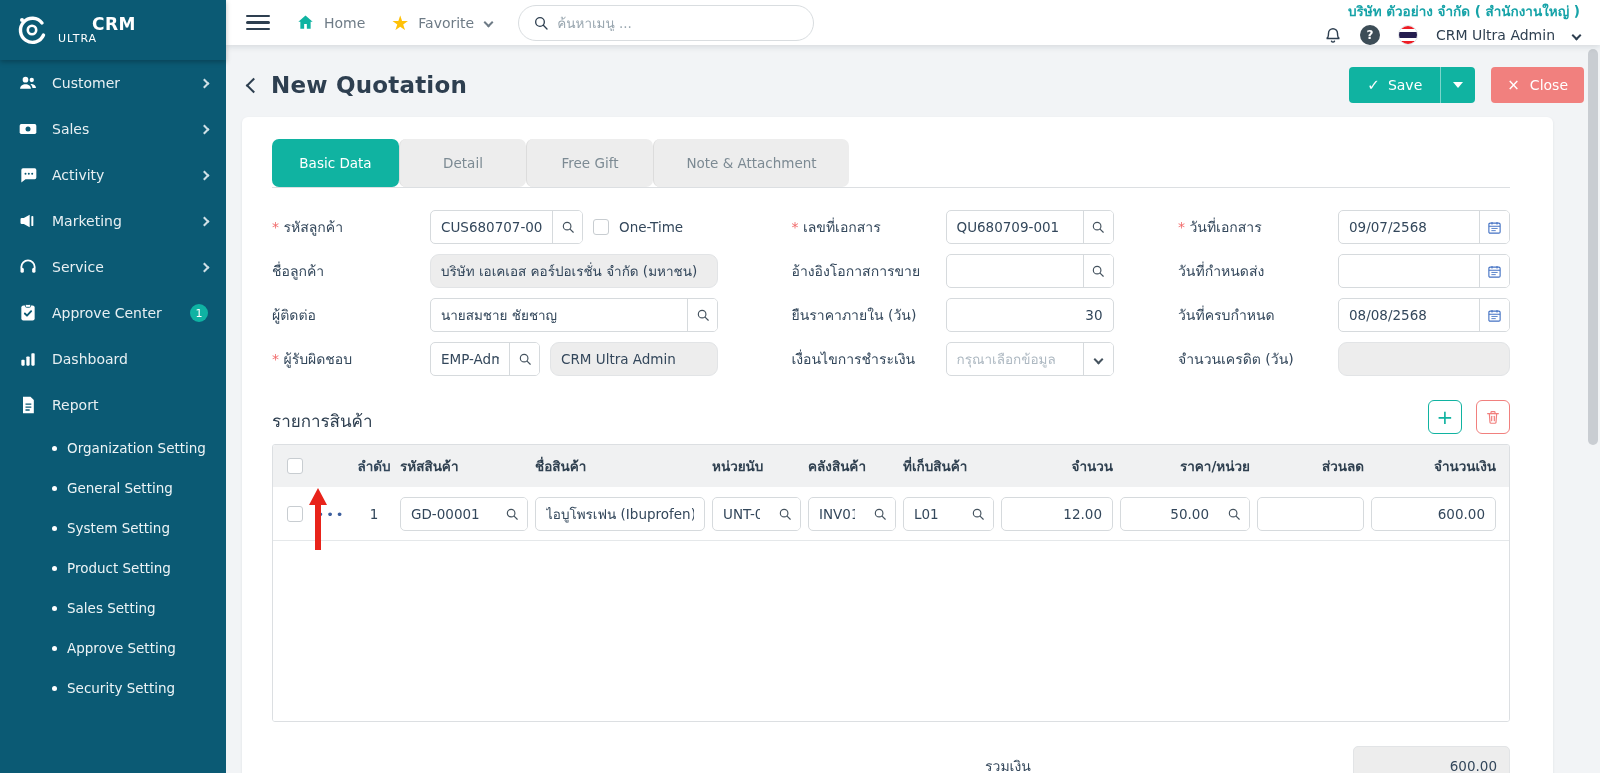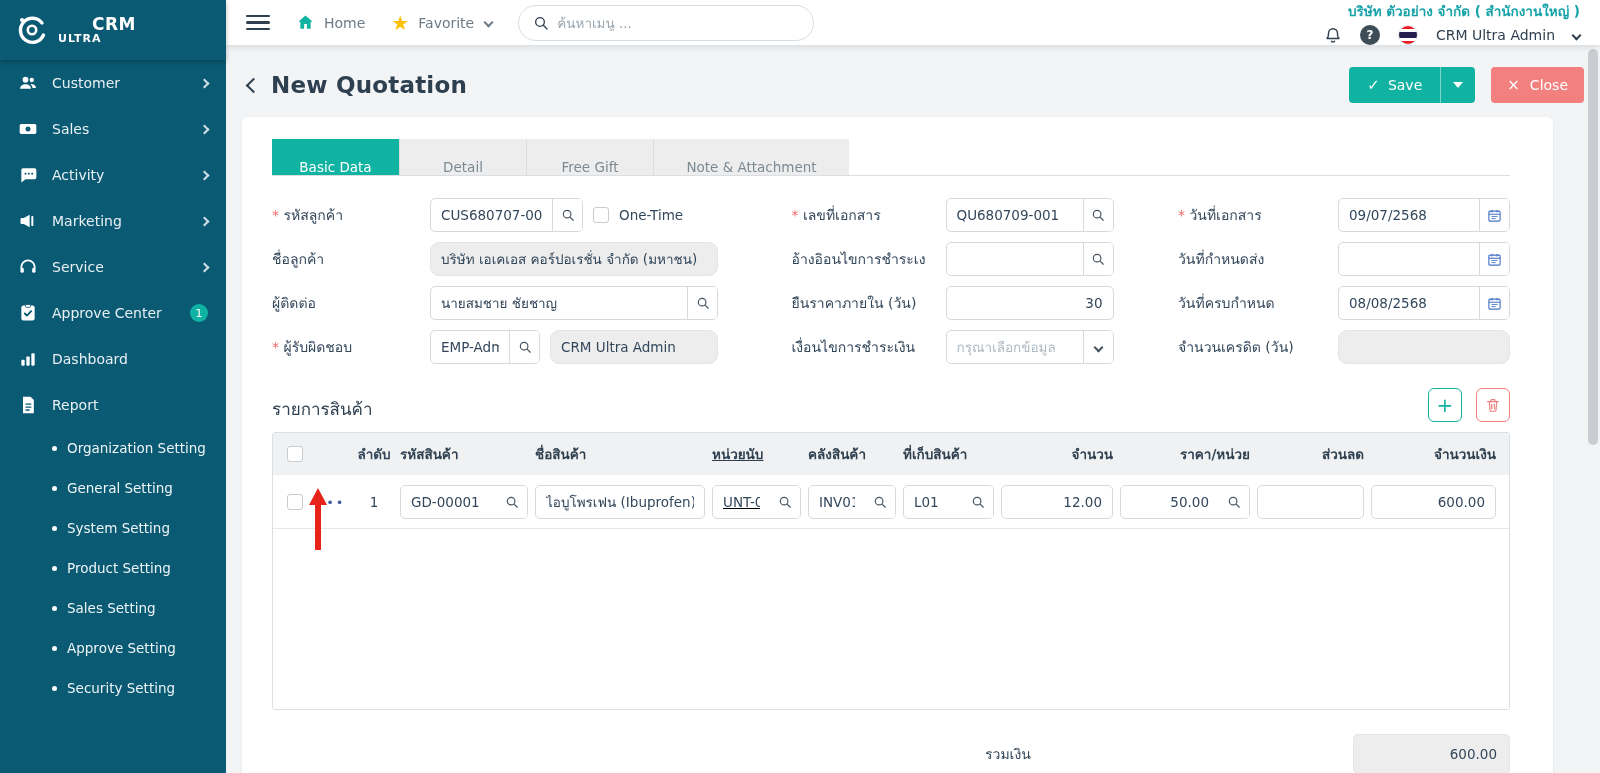--- a/index.html
+++ b/index.html
@@ -4,21 +4,21 @@
 <style>
   * { margin:0; padding:0; box-sizing:border-box; }
   html,body { width:1600px; height:773px; overflow:hidden; font-family:"DejaVu Sans","Liberation Sans",sans-serif; background:#F2F4F6; }
 
   
   .sidebar { position:fixed; left:0; top:0; width:226px; height:773px; background:#0B5A74; color:#fff; z-index:30; }
   .logo-row { height:60px; display:flex; align-items:center; padding:0 14px; gap:8px; box-shadow:0 2px 5px rgba(0,0,0,.25); }
   .logo-mark { width:36px; height:36px; flex:0 0 auto; }
   .logo-text { display:flex; flex-direction:column; line-height:1; }
   .logo-text .l1 { font-size:17px; font-weight:bold; letter-spacing:.5px;margin-left:34px; }
-  .logo-text .l2 { font-size:11px; font-weight:bold; letter-spacing:1px; }
+  .logo-text .l2 { font-size:11px; font-weight:normal; letter-spacing:1px; }
   .nav { }
   .nav-item { display:flex; align-items:center; height:46px; padding:0 18px; gap:14px; font-size:14px; color:#E8F0F3; cursor:pointer; }
   .nav-item .nicon { width:20px; height:20px; flex:0 0 auto; display:flex; align-items:center; justify-content:center; }
   .nav-item .nlabel { flex:1; }
   .badge { background:#0FB3A3; color:#fff; font-size:11px; min-width:18px; height:18px; border-radius:9px; display:flex; align-items:center; justify-content:center; padding:0 4px; }
   .chev { display:inline-block; width:7px; height:7px; border-right:2px solid currentColor; border-bottom:2px solid currentColor; }
   .chev.right { transform:rotate(-45deg); }
   .chev.down  { transform:rotate(45deg); }
   .nav-item .chev { color:#CFE0E6; }
   .setting-pill { margin:2px 8px; height:44px; border-radius:10px; background:#0CB2A2; display:flex; align-items:center; padding:0 14px; gap:12px; font-size:14px; cursor:pointer; }
@@ -57,21 +57,21 @@
   .btn-save .save-main { display:flex; align-items:center; gap:8px; padding:0 18px; border-right:1px solid rgba(255,255,255,.45); height:100%; }
   .btn-save .caret-seg { padding:0 12px; display:flex; align-items:center; height:100%; }
   .caret-down { width:0; height:0; border-left:5px solid transparent; border-right:5px solid transparent; border-top:6px solid #fff; }
   .btn-close { background:#F1807E; padding:0 16px; gap:10px; }
   .x-glyph { font-size:15px; line-height:1; }
   .check-glyph { font-size:15px; line-height:1; }
 
   
   .card { position:relative; width:1311px; margin-left:0; background:#fff; border-radius:6px; box-shadow:0 1px 3px rgba(20,40,60,.08); padding:22px 43px 30px 30px; min-height:680px; }
   .tabs { display:flex; border-bottom:1px solid #DCDFE2; }
-  .tab { height:36px; display:flex; align-items:flex-end; justify-content:center; font-size:13.5px; cursor:pointer; }
+  .tab { height:48px; display:flex; align-items:center; justify-content:center; font-size:13.5px; cursor:pointer;border-radius:7px; }
   .tab.active { background:#10B3A1; color:#fff; width:127px; }
   .tab.plain { background:#EDEDED; color:#7C8A93; width:127px; border-left:1px solid #DCDCDC; }
   .tab.wide { width:196px; }
 
   
   .form-area { display:flex; justify-content:space-between; margin-top:22px; }
   .fcol { display:flex; flex-direction:column; gap:10px; }
   .fcol1 { width:455px; } .fcol2 { width:322px; } .fcol3 { width:332px; }
   .f-row { display:flex; align-items:center; height:34px; }
   .f-label { font-size:14px; color:#33475B; flex:0 0 auto; }
@@ -99,21 +99,21 @@
 
   .tbl { border:1px solid #DCDFE2; border-radius:3px; height:278px; display:flex; flex-direction:column; overflow:hidden; }
   .trow { display:flex; align-items:center; gap:7px; padding:0 14px; }
   .thead { background:#F0F1F2; height:42px; font-size:13.5px; font-weight:bold; color:#2F4050; flex:0 0 auto; }
   .tbody-row { height:54px; border-bottom:1px solid #E5E8EA; flex:0 0 auto; }
   .c-check { width:20px; flex:0 0 auto; display:flex; }
   .c-menu { width:34px; flex:0 0 auto; text-align:center; }
   .c-no { width:38px; flex:0 0 auto; text-align:center; font-size:13.5px; color:#33475B; }
   .c-code { width:128px; flex:0 0 auto; }
   .c-name { width:170px; flex:0 0 auto; }
-  .c-unit { width:89px; flex:0 0 auto;text-decoration:underline; }
+  .c-unit { width:89px; flex:0 0 auto; }
   .c-wh { width:88px; flex:0 0 auto; }
   .c-loc { width:91px; flex:0 0 auto; }
   .c-qty { width:112px; flex:0 0 auto; text-align:right; }
   .c-price { width:130px; flex:0 0 auto; text-align:right; }
   .c-disc { width:107px; flex:0 0 auto; text-align:right; }
   .c-amt { width:125px; flex:0 0 auto; text-align:right; }
   .dots { color:#3D5F9E; font-size:13px; letter-spacing:2px; cursor:pointer; }
   .tbl .inp { width:100%; }
   .tbl-rest { flex:1; background:#fff; }
 
@@ -428,21 +428,21 @@
                 <span class="seg">
                     <svg width="14" height="14" viewBox="0 0 24 24" fill="none" stroke="#45535F" stroke-width="2" stroke-linecap="round">
                       <circle cx="10.5" cy="10.5" r="6.5"></circle>
                       <line x1="15.5" y1="15.5" x2="21" y2="21"></line>
                     </svg>
                   </span>
               </div>
             </div>
           </div>
           <div class="f-row">
-            <span class="f-label">อ้างอิอนไขการชำระเง</span>
+            <span class="f-label">อ้างอิงโอกาสการขาย</span>
             <div class="f-field">
               <div class="inp flexfill">
                 <input value="" style="">
                 <span class="seg">
                     <svg width="14" height="14" viewBox="0 0 24 24" fill="none" stroke="#45535F" stroke-width="2" stroke-linecap="round">
                       <circle cx="10.5" cy="10.5" r="6.5"></circle>
                       <line x1="15.5" y1="15.5" x2="21" y2="21"></line>
                     </svg>
                   </span>
               </div>

